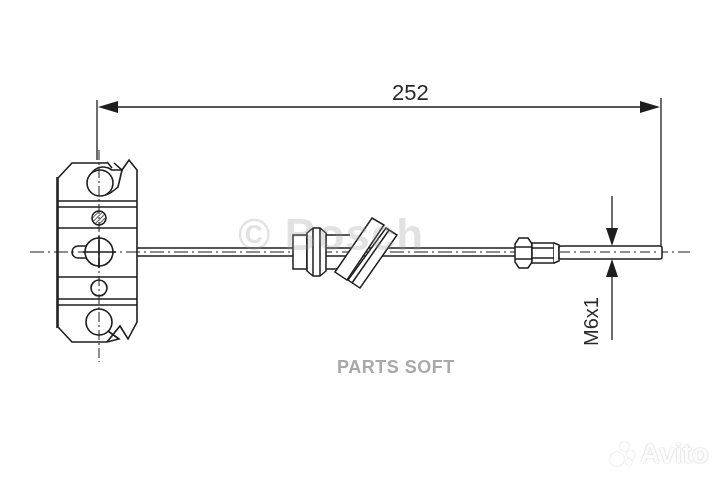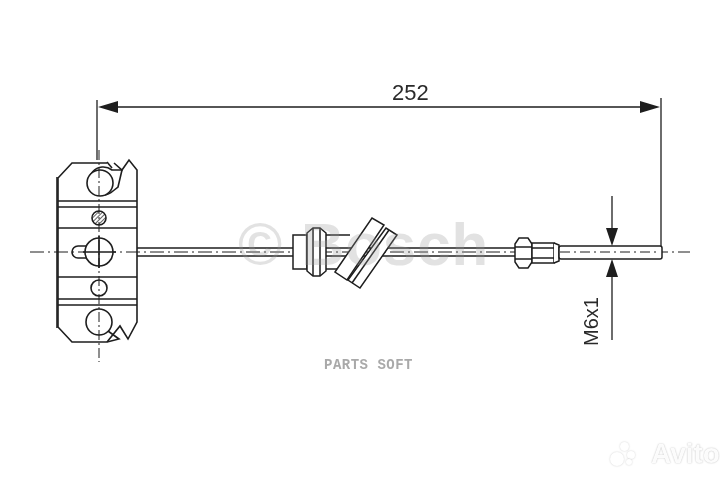--- a/index.html
+++ b/index.html
@@ -1,23 +1,23 @@
 <!DOCTYPE html>
 <html><head>
   <meta charset="utf-8">
   <style>
     html, body { margin: 0; padding: 0; background: #ffffff; }
     body { width: 720px; height: 480px; position: relative; overflow: hidden; font-family: "Liberation Sans", sans-serif; }
     #drawing { position: absolute; left: 0; top: 0; width: 720px; height: 480px; }
     .overlay-text { position: absolute; white-space: nowrap; }
     #dim-label { left: 360px; top: 80px; font-size: 22px; color: #2a2a2a; font-family: "Liberation Sans", sans-serif; margin-left: 32px; }
     #thread-label { left: 580px; top: 288px; font-size: 20px; color: #2a2a2a; transform-origin: 0 0; transform: rotate(-90deg) translate(-58px, 0); }
-    #watermark-bosch { left: 238px; top: 210px; font-size: 60px; font-weight: bold; color: rgba(150,150,150,0.28); letter-spacing: 1px; font-family: "Liberation Sans", sans-serif; }
-    #watermark-parts { left: 324px; top: 357px; font-size: 14px; font-weight: bold; color: #a9a9a9; letter-spacing: 0.5px; font-family: Liberation Mono, monospace; }
-    #watermark-avito { left: 610px; top: 438px; font-size: 28px; font-weight: bold; color: rgba(255,255,255,0.95); text-shadow: 0 0 2px rgba(0,0,0,0.18), 0 0 1px rgba(0,0,0,0.15); font-family: "Liberation Sans", sans-serif; display: flex; align-items: center; gap: 15px; }
+    #watermark-bosch { left: 238px; top: 210px; font-size: 44px; font-weight: bold; color: rgba(150,150,150,0.28); letter-spacing: 1px; font-family: "Liberation Sans", sans-serif; }
+    #watermark-parts { left: 337px; top: 357px; font-size: 18px; font-weight: bold; color: #a9a9a9; letter-spacing: 0.5px; font-family: Liberation Sans, sans-serif; }
+    #watermark-avito { left: 610px; top: 438px; font-size: 28px; font-weight: bold; color: rgba(255,255,255,0.95); text-shadow: 0 0 2px rgba(0,0,0,0.18), 0 0 1px rgba(0,0,0,0.15); font-family: "Liberation Sans", sans-serif; display: flex; align-items: center; gap: 4px; }
     .avito-dots { position: relative; width: 26px; height: 24px; }
     .avito-dots span { position: absolute; border-radius: 50%; background: #fff; box-shadow: 0 0 2px rgba(0,0,0,0.2); }
   </style>
 </head>
 <body>
 
 <svg id="drawing" viewBox="0 0 720 480" xmlns="http://www.w3.org/2000/svg">
   <defs>
     <pattern id="hatch" width="3" height="3" patternUnits="userSpaceOnUse" patternTransform="rotate(45)">
       <line x1="0" y1="0" x2="0" y2="3" stroke="#1e1e1e" stroke-width="1.4"></line>

